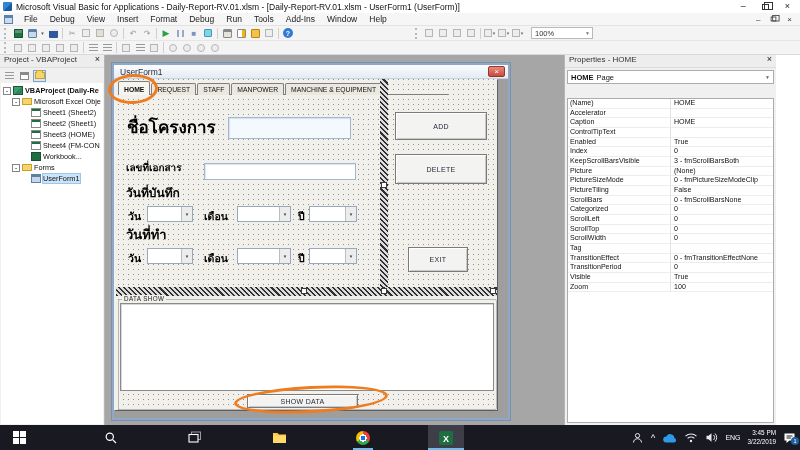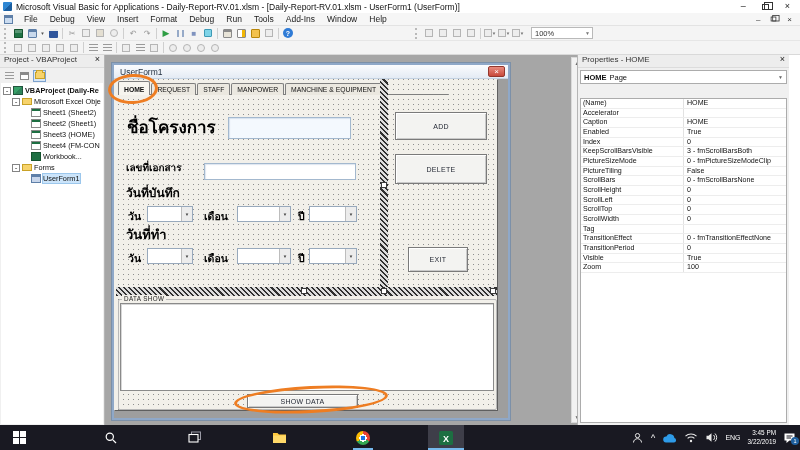--- a/index.html
+++ b/index.html
@@ -417,21 +417,21 @@
 
         <div class="a gframe" style="left:4px;top:220px;width:379px;height:111px"></div>
         <div class="a glabel" style="left:8px;top:216px">DATA SHOW</div>
         <div class="a listbox" style="left:6px;top:224px;width:374px;height:88px"></div>
         <div class="a vbtn" style="left:133px;top:315px;width:111px;height:14px">SHOW DATA</div>
         <div class="a ann" style="left:120px;top:307px;width:154px;height:27px"></div>
       </div>
     </div>
   </div>
 
-  <div class="a prpanel" style="left:577px;top:55px;width:212px;height:370px">
+  <div class="a prpanel" style="left:564px;top:55px;width:212px;height:370px">
     <div class="ptitle">
       <span>Properties - HOME</span>
       <span class="pclose">×</span>
     </div>
     <div class="a pcombo" style="left:2px;top:15px;width:207px;height:14px">
       <span style="font-weight:bold">HOME</span>
       <span style="margin-left:3px">Page</span>
       <span class="zarr">▼</span>
     </div>
     <div class="pgrid">
@@ -441,45 +441,53 @@
         </div>
         <div class="prow">
           <span class="pname">Accelerator</span>
           <span class="pval"></span>
         </div>
         <div class="prow">
           <span class="pname">Caption</span>
           <span class="pval">HOME</span>
         </div>
         <div class="prow">
+          <span class="pname">ControlTipText</span>
+          <span class="pval"></span>
+        </div>
+        <div class="prow">
           <span class="pname">Enabled</span>
           <span class="pval">True</span>
         </div>
         <div class="prow">
           <span class="pname">Index</span>
           <span class="pval">0</span>
         </div>
         <div class="prow">
           <span class="pname">KeepScrollBarsVisible</span>
           <span class="pval">3 - fmScrollBarsBoth</span>
         </div>
         <div class="prow">
+          <span class="pname">Picture</span>
+          <span class="pval">(None)</span>
+        </div>
+        <div class="prow">
           <span class="pname">PictureSizeMode</span>
           <span class="pval">0 - fmPictureSizeModeClip</span>
         </div>
         <div class="prow">
           <span class="pname">PictureTiling</span>
           <span class="pval">False</span>
         </div>
         <div class="prow">
           <span class="pname">ScrollBars</span>
           <span class="pval">0 - fmScrollBarsNone</span>
         </div>
         <div class="prow">
-          <span class="pname">ScrollHeight</span>
+          <span class="pname">Categorized</span>
           <span class="pval">0</span>
         </div>
         <div class="prow">
           <span class="pname">ScrollLeft</span>
           <span class="pval">0</span>
         </div>
         <div class="prow">
           <span class="pname">ScrollTop</span>
           <span class="pval">0</span>
         </div>

